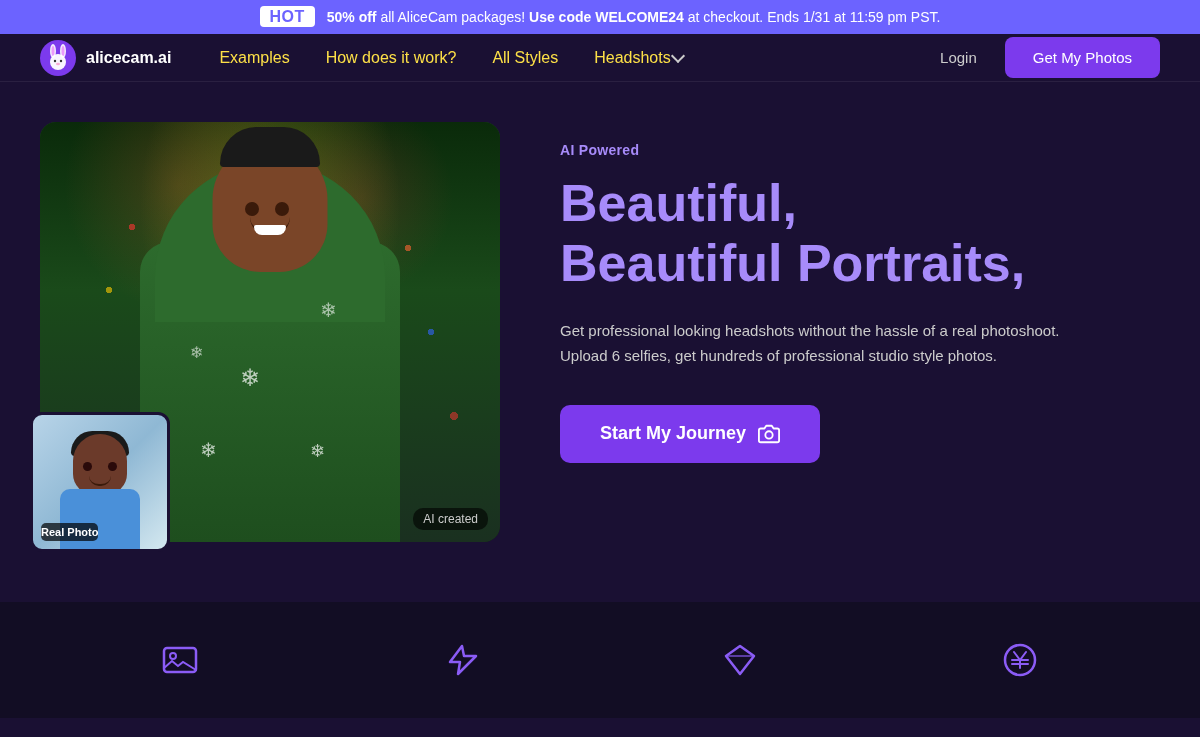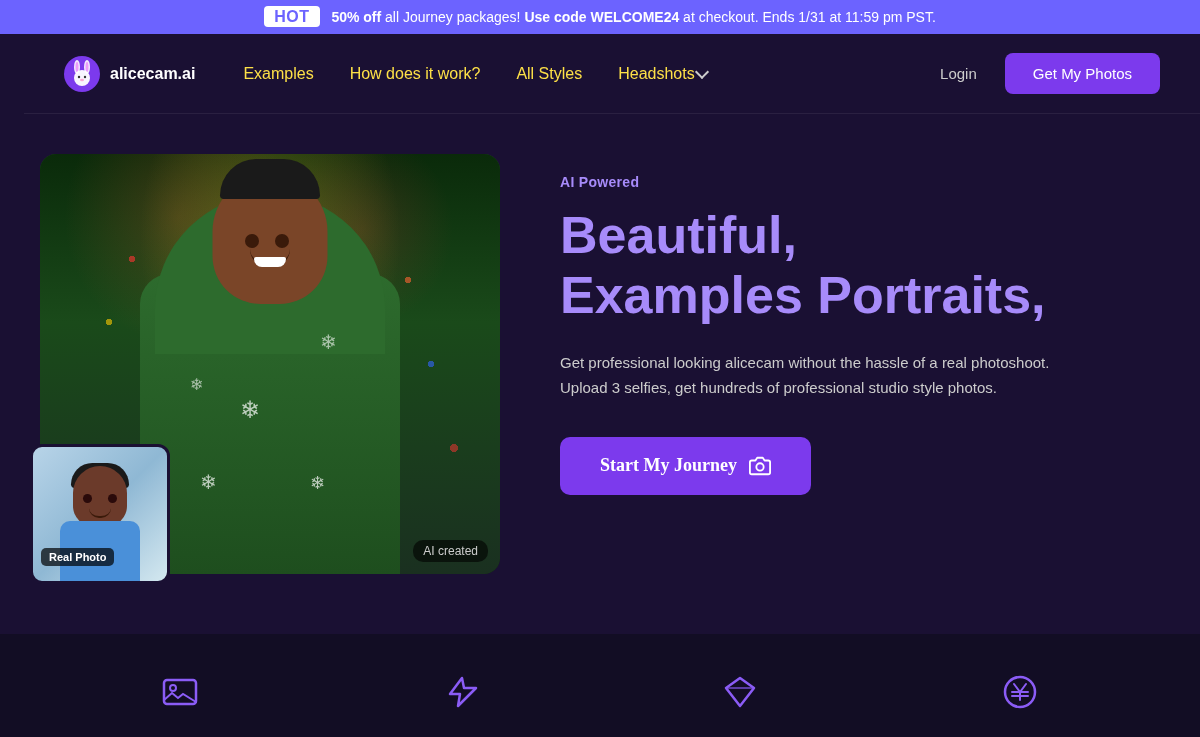--- a/index.html
+++ b/index.html
@@ -29,24 +29,23 @@
       border-radius: 4px;
       margin-right: 8px;
       letter-spacing: 0.5px;
     }
 
     
     nav {
       display: flex;
       align-items: center;
       padding: 16px 40px;
-      height: 80px;
+      height: 48px;
       background: #1a1033;
       border-bottom: 1px solid rgba(255,255,255,0.07);
-      margin-left: 24px;
     }
     .nav-logo {
       display: flex;
       align-items: center;
       gap: 10px;
       margin-right: 48px;
     }
     .logo-icon {
       width: 36px;
       height: 36px;
@@ -206,27 +205,27 @@
       height: 60px;
       background: #4a90d9;
       border-radius: 10px 10px 0 0;
       position: absolute;
       bottom: 0;
       left: 50%;
       transform: translateX(-50%);
     }
     .real-photo-label {
       position: absolute;
-      bottom: 15px;
+      bottom: 8px;
       left: 8px;
       background: rgba(0,0,0,0.7);
       color: #fff;
       font-size: 11px;
       font-weight: 600;
-      padding: 3px 8px;
+      padding: 3px 0;
       border-radius: 5px;
     }
 
     
     .hero-text {
       flex: 1;
       padding-top: 20px;
     }
     .ai-powered-label {
       color: #a78bfa;
@@ -253,21 +252,20 @@
       color: #fff;
       border: none;
       padding: 18px 40px;
       border-radius: 10px;
       font-size: 18px;
       font-weight: 600;
       cursor: pointer;
       display: inline-flex;
       align-items: center;
       gap: 12px;
-      font-family: Liberation Serif, serif;
     }
     .camera-icon-svg {
       width: 22px;
       height: 22px;
       fill: none;
       stroke: #fff;
       stroke-width: 2;
     }
 
     
@@ -303,21 +301,21 @@
       margin-left: 2px;
       margin-bottom: 3px;
     }
   </style>
 </head>
 <body>
 
 <div class="promo-banner">
   <span class="hot-badge">HOT</span>
   <strong>50% off</strong>
-  <span> all Journey packages! </span>
+  <span> all AliceCam packages! </span>
   <strong>Use code WELCOME24</strong>
   <span> at checkout. Ends 1/31 at 11:59 pm PST.</span>
 </div>
 
 <nav>
   <div class="nav-logo">
 
     <svg class="logo-icon" viewBox="0 0 36 36" fill="none">
       <circle cx="18" cy="18" r="18" fill="#7c3aed"></circle>
 
@@ -399,25 +397,25 @@
         <div class="thumbnail-body"></div>
       </div>
       <span class="real-photo-label">Real Photo</span>
     </div>
   </div>
 
   <div class="hero-text">
     <p class="ai-powered-label">AI Powered</p>
     <h1 class="hero-headline">
       <span>Beautiful,</span><br>
-      <span>Examples Portraits,</span><br>
+      <span>Beautiful Portraits,</span><br>
     </h1>
     <div class="hero-description">
-      <p>Get professional looking alicecam without the hassle of a real photoshoot.</p>
-      <p>Upload 3 selfies, get hundreds of professional studio style photos.</p>
+      <p>Get professional looking headshots without the hassle of a real photoshoot.</p>
+      <p>Upload 6 selfies, get hundreds of professional studio style photos.</p>
     </div>
     <button class="btn-start-journey">
       <span>Start My Journey</span>
       <svg class="camera-icon-svg" viewBox="0 0 24 24">
         <path stroke="#fff" stroke-linecap="round" stroke-linejoin="round" d="M23 19a2 2 0 0 1-2 2H3a2 2 0 0 1-2-2V8a2 2 0 0 1 2-2h4l2-3h6l2 3h4a2 2 0 0 1 2 2z"></path>
         <circle cx="12" cy="13" r="4" stroke="#fff" stroke-linecap="round"></circle>
       </svg>
     </button>
   </div>
 </section>

